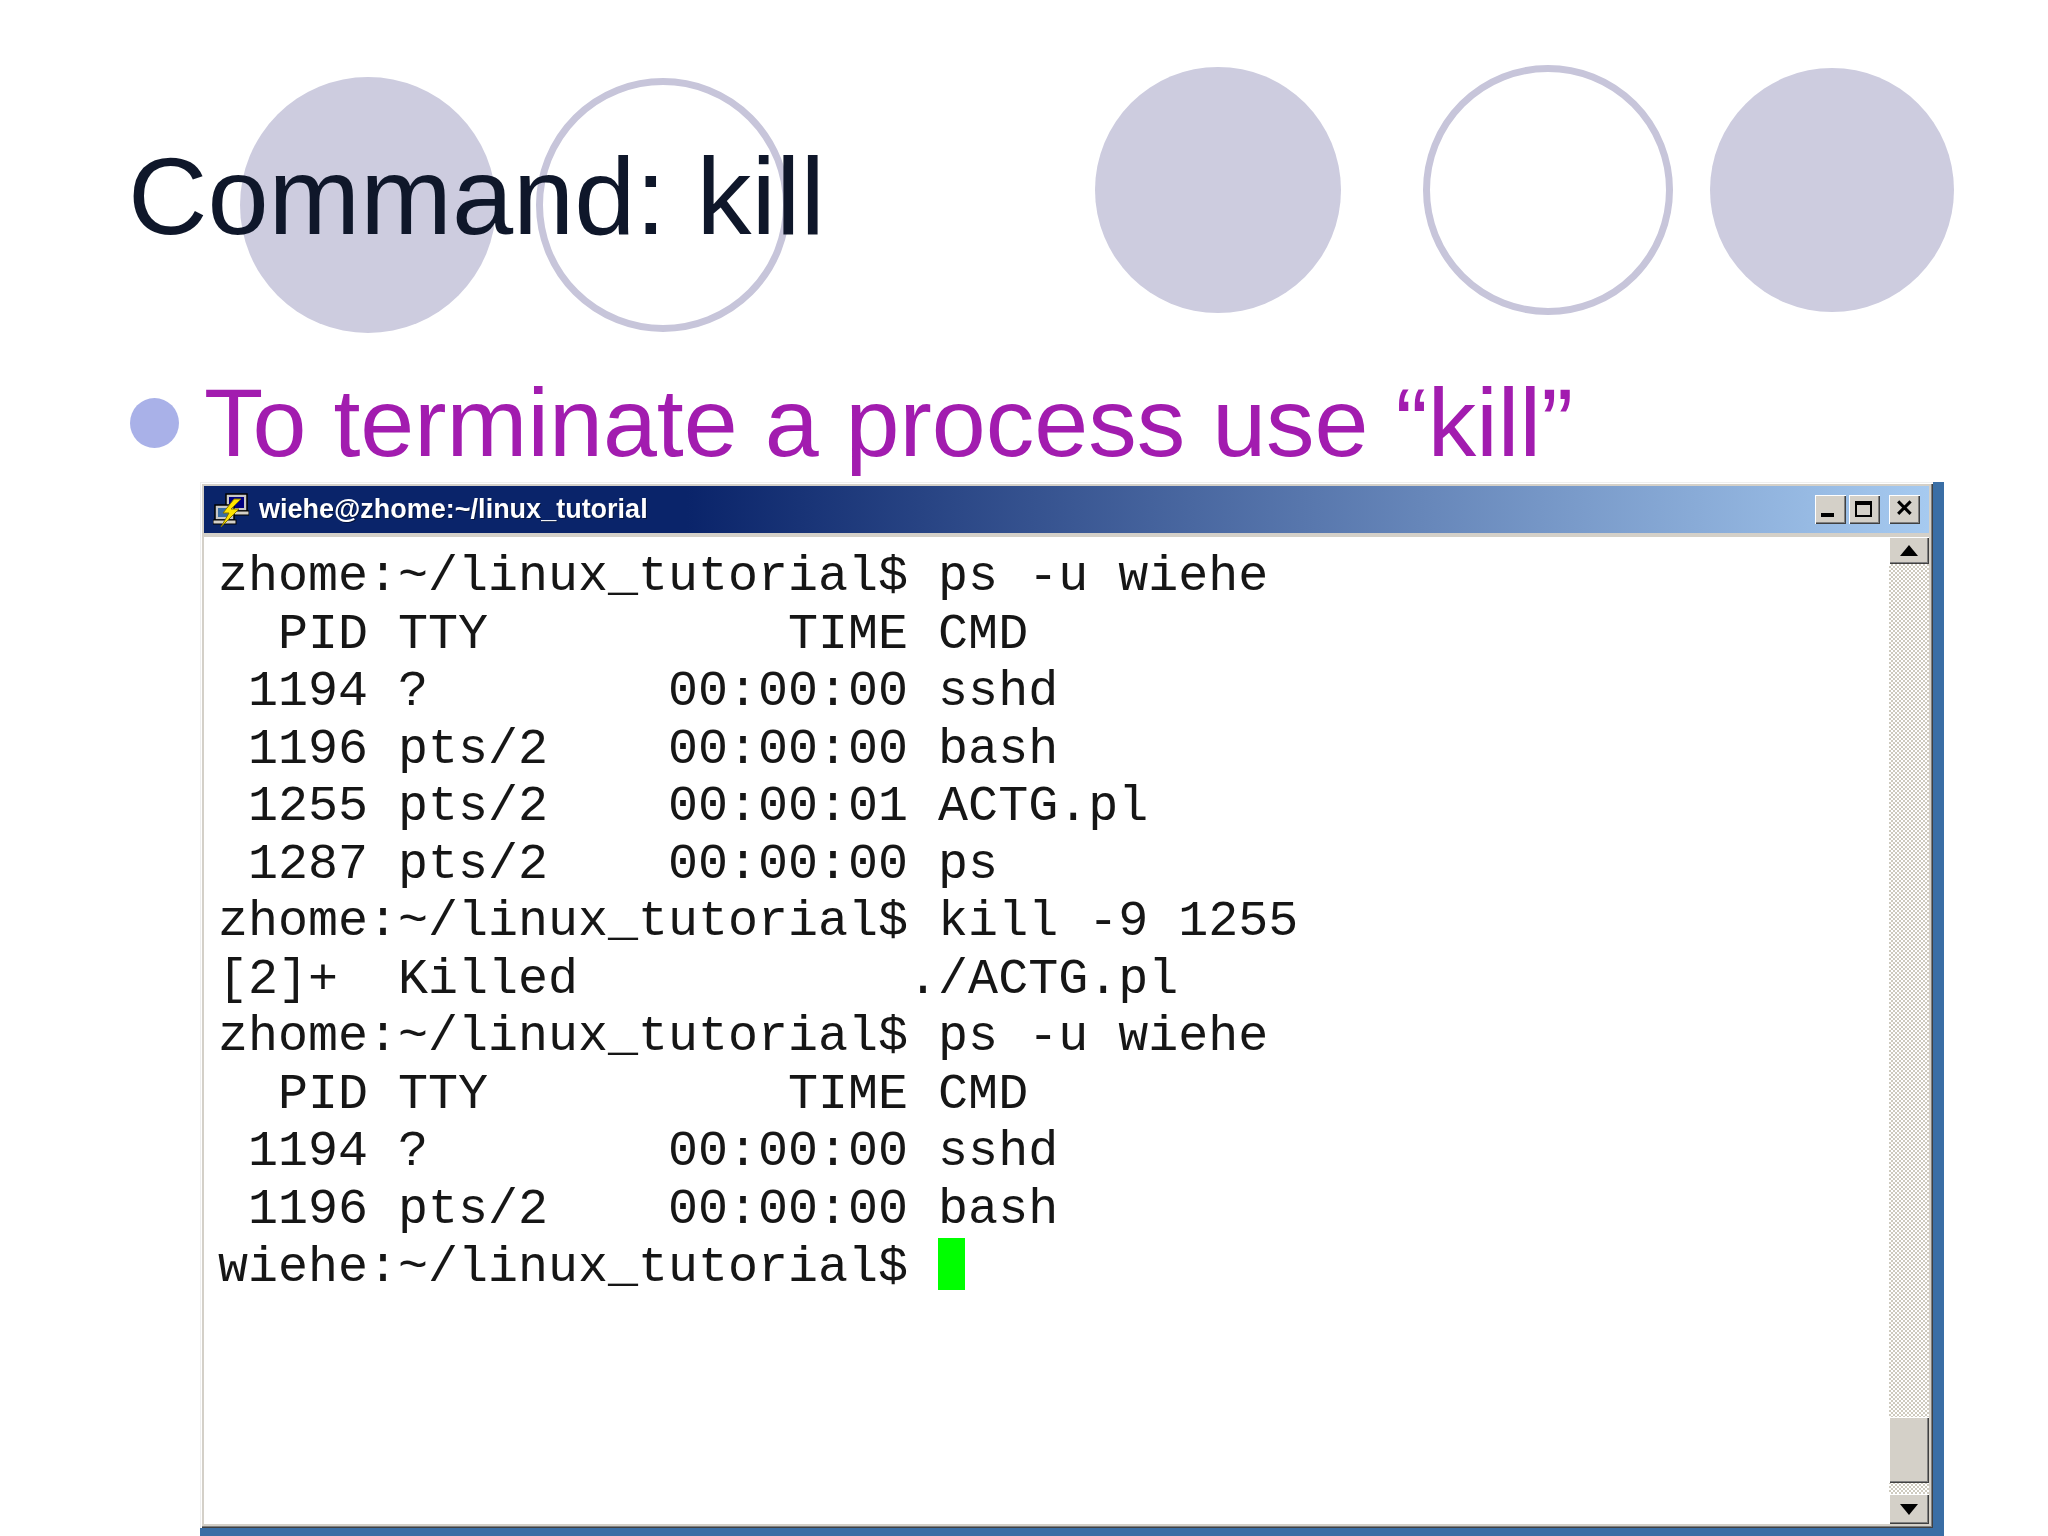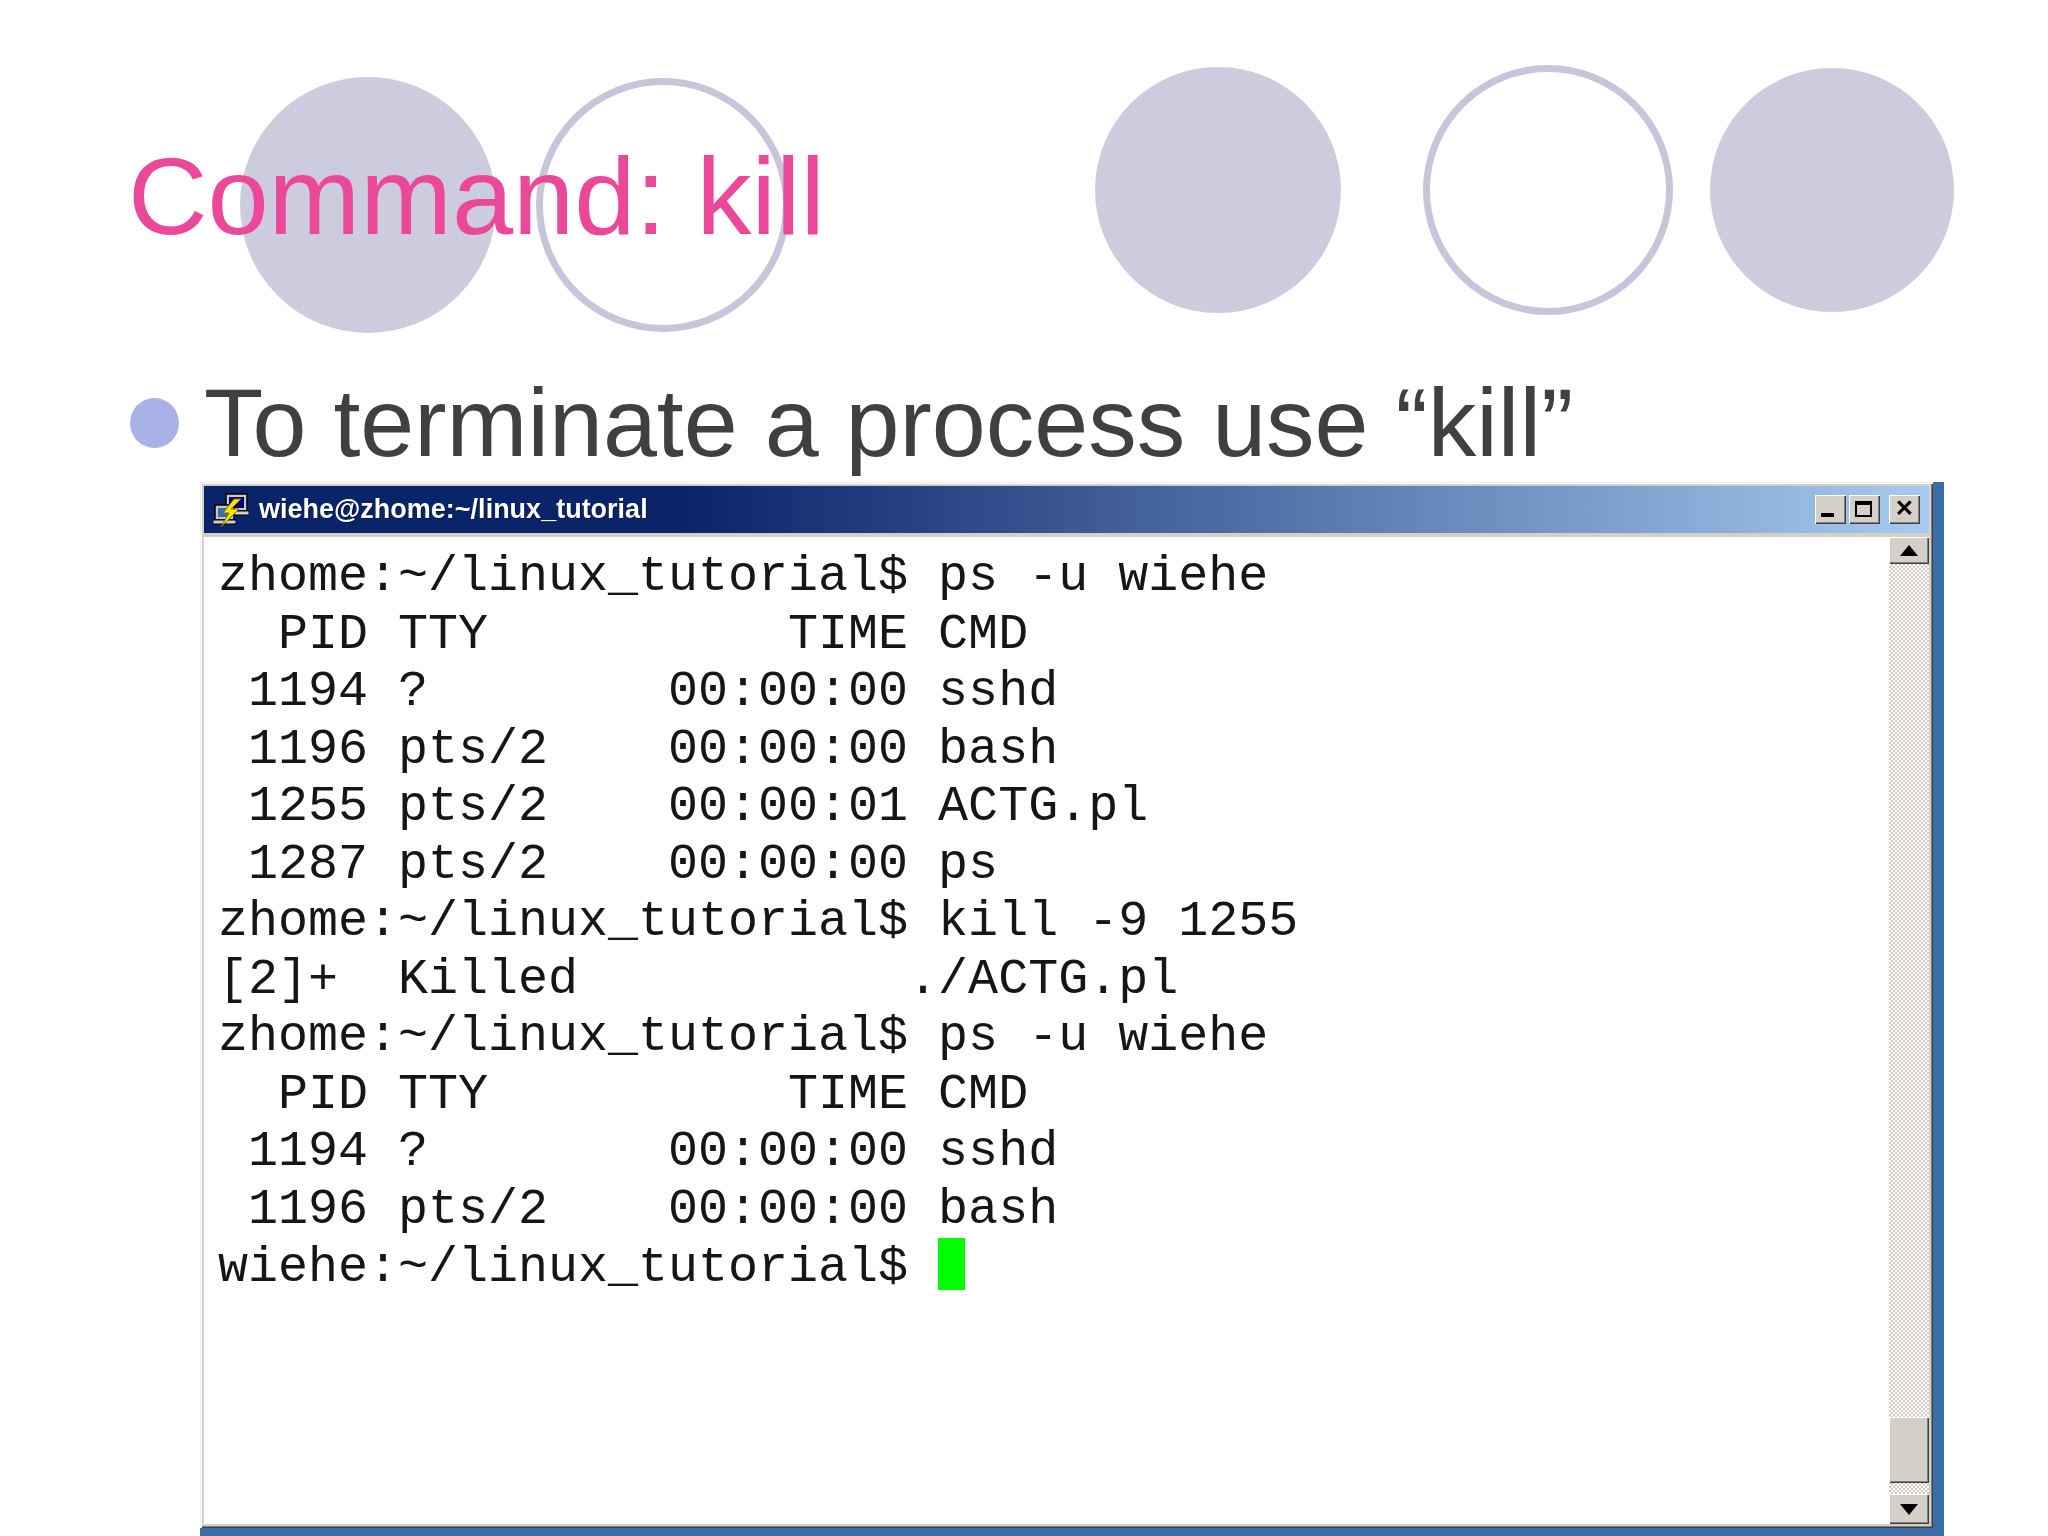--- a/index.html
+++ b/index.html
@@ -15,29 +15,29 @@
   .circle.outline { background:transparent; border:7px solid #c7c5da; box-sizing:border-box; }
   #c1 { left:240px;  top:77px; width:256px; height:256px; }
   #c2 { left:536px;  top:78px; width:254px; height:254px; }
   #c3 { left:1095px; top:67px; width:246px; height:246px; }
   #c4 { left:1423px; top:65px; width:250px; height:250px; }
   #c5 { left:1710px; top:68px; width:244px; height:244px; }
 
   
   .slide-title {
     position:absolute; left:128px; top:138px;
-    font-size:110px; line-height:1.05; color:#ec4899;
+    font-size:110px; line-height:1.05; color:#0f172a;
   }
   .bullet-dot {
     position:absolute; left:130px; top:398px; width:49px; height:50px;
     border-radius:50%; background:#a9b1e8;
   }
   .bullet-text {
     position:absolute; left:204px; top:372px;
-    font-size:97px; line-height:1.05; color:#404040; white-space:nowrap;
+    font-size:97px; line-height:1.05; color:#a21caf; white-space:nowrap;
   }
 
   
   .window {
     position:absolute; left:200px; top:482px; width:1744px; height:1054px;
     background:#3a6ea5; 
   }
   .frame {
     position:absolute; left:0; top:0; width:1733px; height:1046px;
     background:#d4d0c8;

